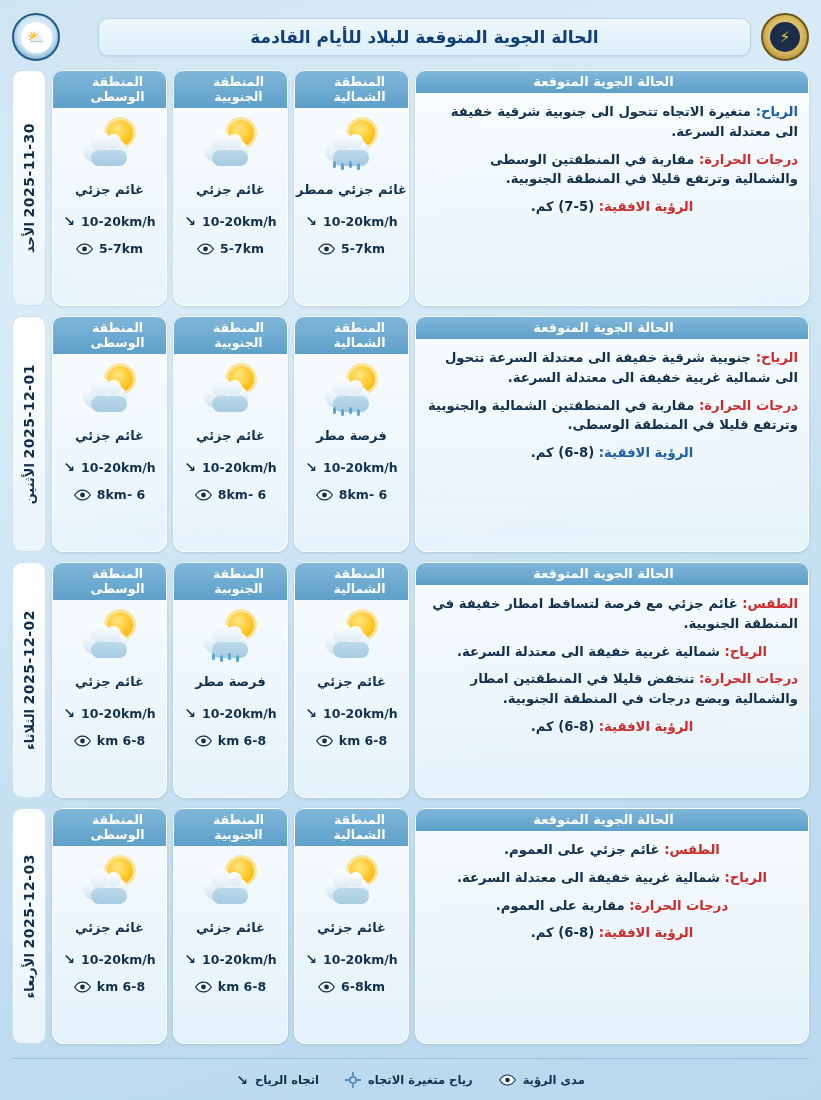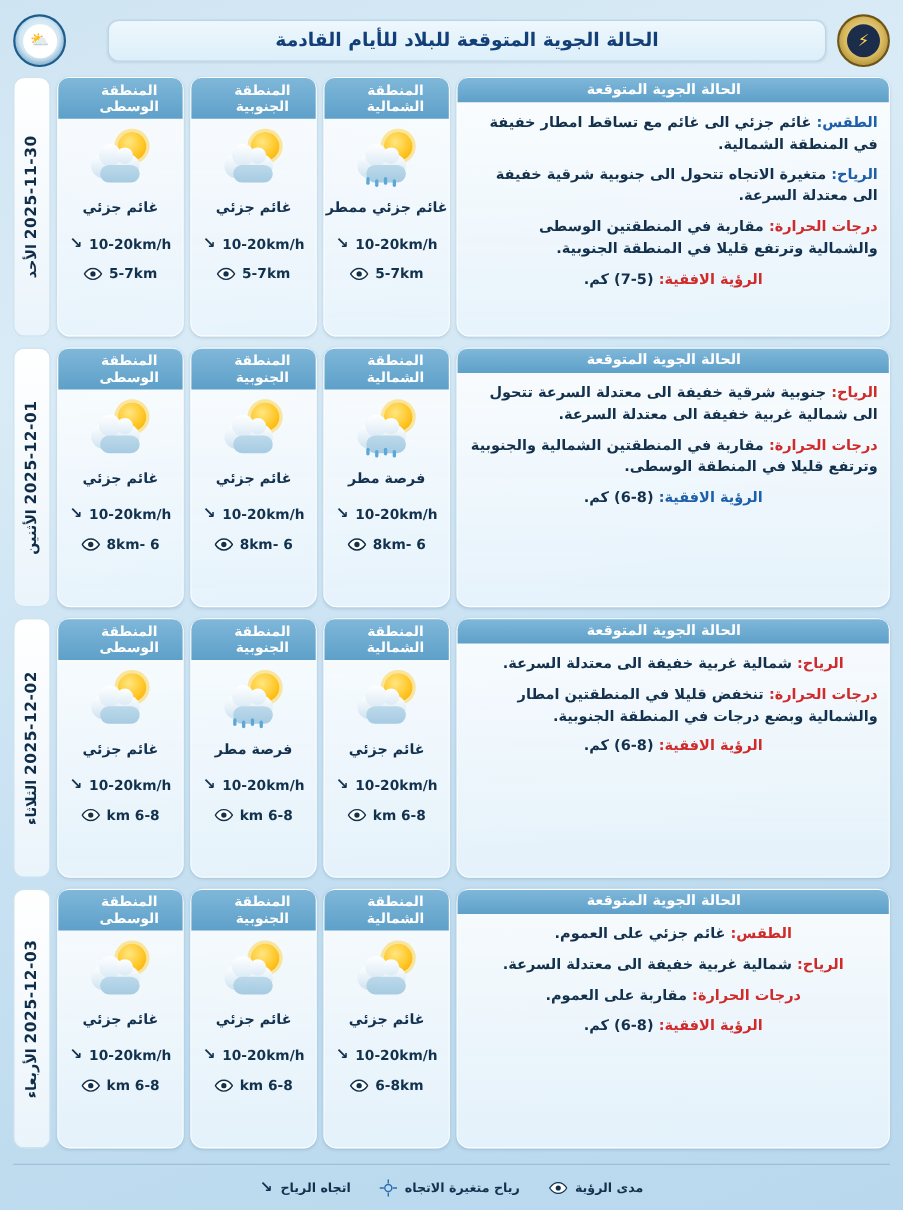--- a/index.html
+++ b/index.html
@@ -196,22 +196,20 @@
       <div class="inner">⛅</div>
     </div>
   </div>
 
   <div class="content">
     <div class="rows" id="rows">
         <div class="row">
           <div class="card desc">
       <div class="desc-title">الحالة الجوية المتوقعة</div>
             <p>
-        <span class="lab-blue">الطقس:</span><span> غائم جزئي الى غائم مع تساقط امطار خفيفة في المنطقة الشمالية.</span></p>
-            <p>
         <span class="lab-blue">الرياح:</span><span> متغيرة الاتجاه تتحول الى جنوبية شرقية خفيفة الى معتدلة السرعة.</span></p>
             <p>
         <span class="lab">درجات الحرارة:</span><span> مقاربة في المنطقتين الوسطى والشمالية وترتفع قليلا في المنطقة الجنوبية.</span></p>
             <p class="center">
         <span class="lab">الرؤية الافقية:</span><span> (5-7) كم.</span></p>
           </div>
           <div class="card region">
         <div class="region-title">المنطقة الشمالية</div>
         <div class="icon-wrap">
               <div class="wx">
@@ -365,20 +363,22 @@
           <svg class="eye" viewBox="0 0 24 16">
   <path d="M1 8c3.5-5.5 8-7 11-7s7.5 1.5 11 7c-3.5 5.5-8 7-11 7S4.5 13.5 1 8z" fill="#ffffff" stroke="#12314d" stroke-width="1.8"></path>
   <circle cx="12" cy="8" r="3.4" fill="#12314d"></circle>
               </svg>
         </div>
       </div>
         </div>
         <div class="row">
           <div class="card desc">
       <div class="desc-title">الحالة الجوية المتوقعة</div>
+            <p>
+        <span class="lab">الطقس:</span><span> غائم جزئي مع فرصة لتساقط امطار خفيفة في المنطقة الجنوبية.</span></p>
             <p class="center">
         <span class="lab">الرياح:</span><span> شمالية غربية خفيفة الى معتدلة السرعة.</span></p>
             <p>
         <span class="lab">درجات الحرارة:</span><span> تنخفض قليلا في المنطقتين امطار والشمالية وبضع درجات في المنطقة الجنوبية.</span></p>
             <p class="center">
         <span class="lab">الرؤية الافقية:</span><span> (8-6) كم.</span></p>
           </div>
           <div class="card region">
         <div class="region-title">المنطقة الشمالية</div>
         <div class="icon-wrap">

